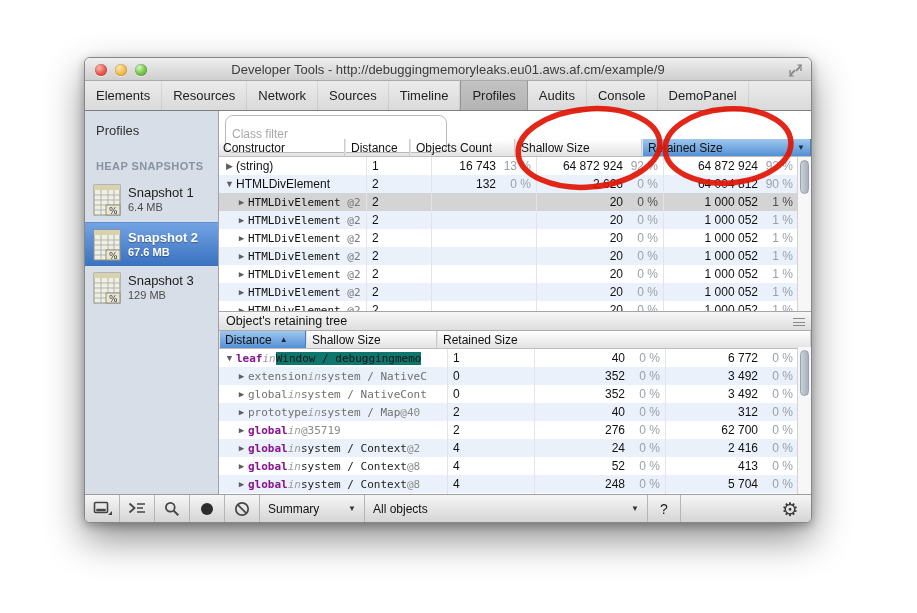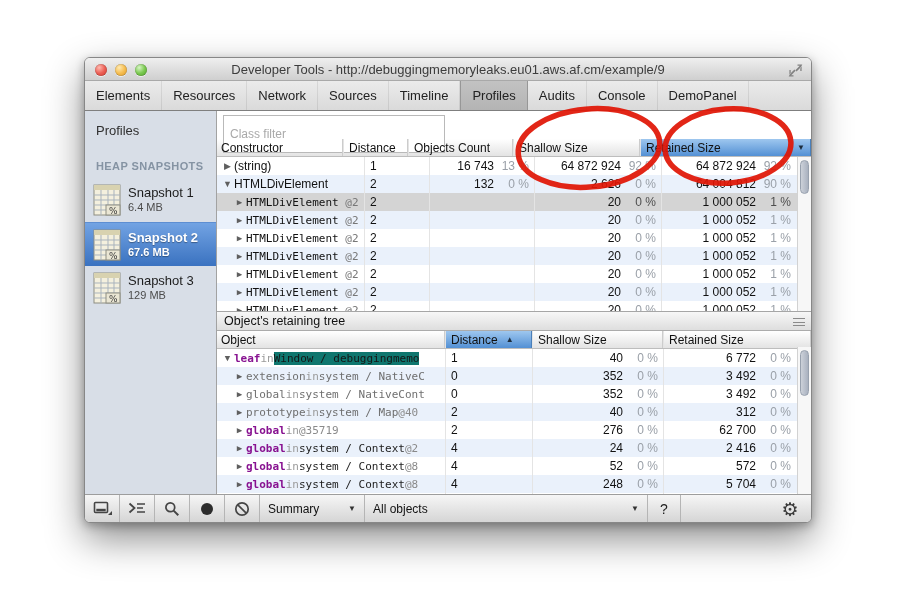--- a/index.html
+++ b/index.html
@@ -42,21 +42,21 @@
   .snap .nm { font-size:13px; color:#1d1d1d; }
   .snap .sz { font-size:11px; color:#4c4c4c; }
   .snap.selected { background:linear-gradient(#72a3e3,#3a72c0); border-top:1px solid #5d8ed2; }
   .snap.selected .nm, .snap.selected .sz { color:#fff; font-weight:bold; text-shadow:0 1px 1px rgba(0,0,0,.35); }
 
   .main { position:relative; flex:1; background:#fff; }
 
   
   .filterbar { height:28px; padding:4px 0 0 6px; background:#fff; }
   .filterbar input { width:222px; height:20px; font-size:12px; padding:18px 6px; color:#444;
-                     border:1px solid #b9b9b9; border-radius:0; outline:none; }
+                     border:1px solid #b9b9b9; border-radius:8px; outline:none; }
   .filterbar input::placeholder { color:#a9a9a9; }
 
   
   .ghead { display:flex; height:18px; background:linear-gradient(#ffffff,#e3e3e3);
            border-bottom:1px solid #bdbdbd; font-size:12px; color:#111; }
   .ghead .hcell { position:relative; display:flex; align-items:center; padding-left:5px;
            border-right:1px solid #ccc; overflow:hidden; white-space:nowrap; }
   .ghead .hcell.sorted { background:linear-gradient(#9ec7ef,#5390d4); border-right:1px solid #4a7fb9; }
   .sort-arrow { font-size:8px; color:#1c2c3c; margin-left:8px; }
   .sort-arrow.right { position:absolute; right:5px; }
@@ -85,21 +85,21 @@
 
   
   .rt .c0 { width:228px; padding-left:4px; }
   .rt .c1 { width:87px;  padding-left:5px; border-left:1px solid #e4e4e4; }
   .rt .c2 { width:131px; border-left:1px solid #e4e4e4; }
   .rt .c3 { width:133px; border-left:1px solid #e4e4e4; }
   .rt.ghead .c3 { width:148px; flex:1; }
 
   
   .p-prop  { color:#881391; font-weight:bold; }
-  .p-dim   { color:#9a9a9a; }
+  .p-dim   { color:#9a9a9a;font-style:italic; }
   .p-hl    { background:#0f766e; color:#151515; }
   .p-muted { color:#6f6f6f; }
   .p-path  { color:#1c1c1c;text-align:center; }
   .p-id    { color:#8a8a8a; }
   .row .cid { color:#777; }
 
   
   .rt-bar { position:relative; height:20px; background:linear-gradient(#f7f7f7,#dedede);
             border-top:1px solid #a6a6a6; border-bottom:1px solid #ababab;
             font-size:12.5px; color:#111; display:flex; align-items:center; padding-left:7px; }
@@ -413,21 +413,20 @@
               </div>
             </div>
           </div>
 
         <div class="rt-bar">
           <span>Object's retaining tree</span>
           <span class="grip"></span>
         </div>
 
         <div class="ghead rt" id="rtHead">
-            <div class="hcell c0">Object</div>
             <div class="hcell c1 sorted">Distance<span class="sort-arrow">▲</span></div>
             <div class="hcell c2">Shallow Size</div>
             <div class="hcell c3">Retained Size</div>
           </div>
         <div class="rows rt" style="height:154px;" id="rtRows">
             <div class="row">
               <div class="cell c0 mono" style="padding-left: 4px;">
                 <span class="expander">▼</span>
                 <span class="p-prop">leaf</span>
                 <span class="p-dim"> in </span>
@@ -537,21 +536,21 @@
                 <span class="p-dim"> in </span>
                 <span class="p-path">system / Context </span>
                 <span class="p-id">@8</span>
               </div>
               <div class="cell c1">4</div>
               <div class="cell c2 c-num">
                 <span class="num">52</span>
                 <span class="pct">0 %</span>
               </div>
               <div class="cell c3 c-num">
-                <span class="num">572</span>
+                <span class="num">413</span>
                 <span class="pct">0 %</span>
               </div>
             </div>
             <div class="row alt">
               <div class="cell c0 mono" style="padding-left: 16px;">
                 <span class="expander">▶</span>
                 <span class="p-prop">global</span>
                 <span class="p-dim"> in </span>
                 <span class="p-path">system / Context </span>
                 <span class="p-id">@8</span>

